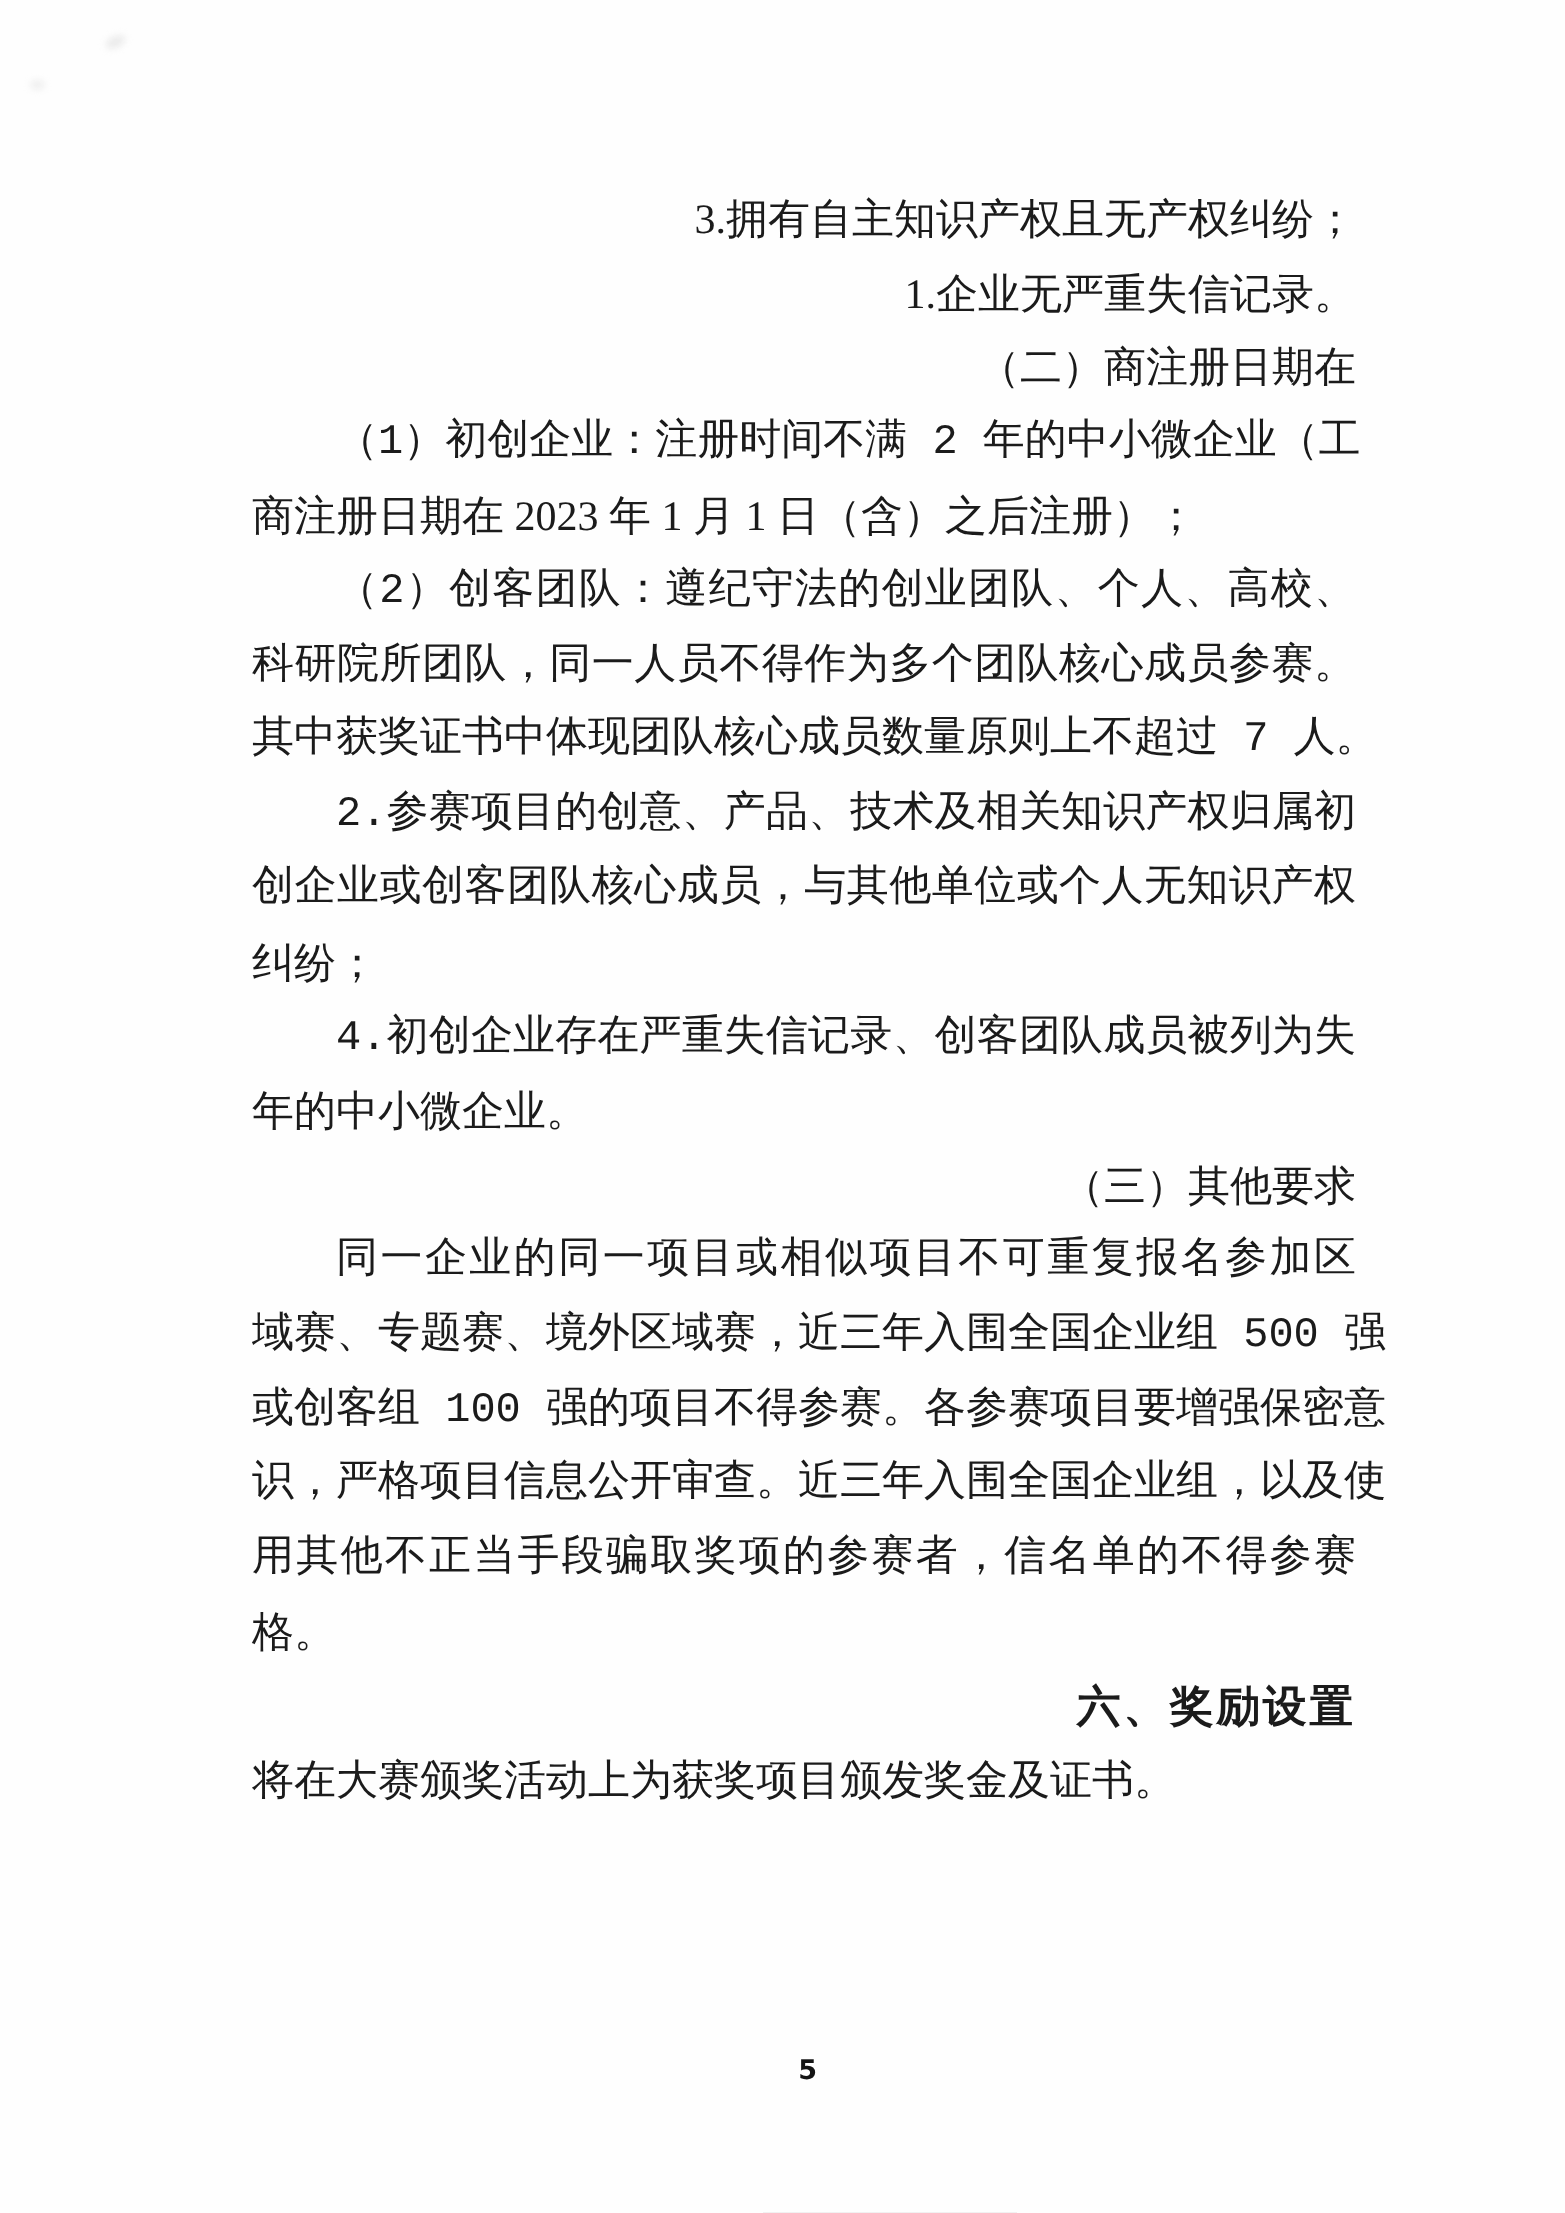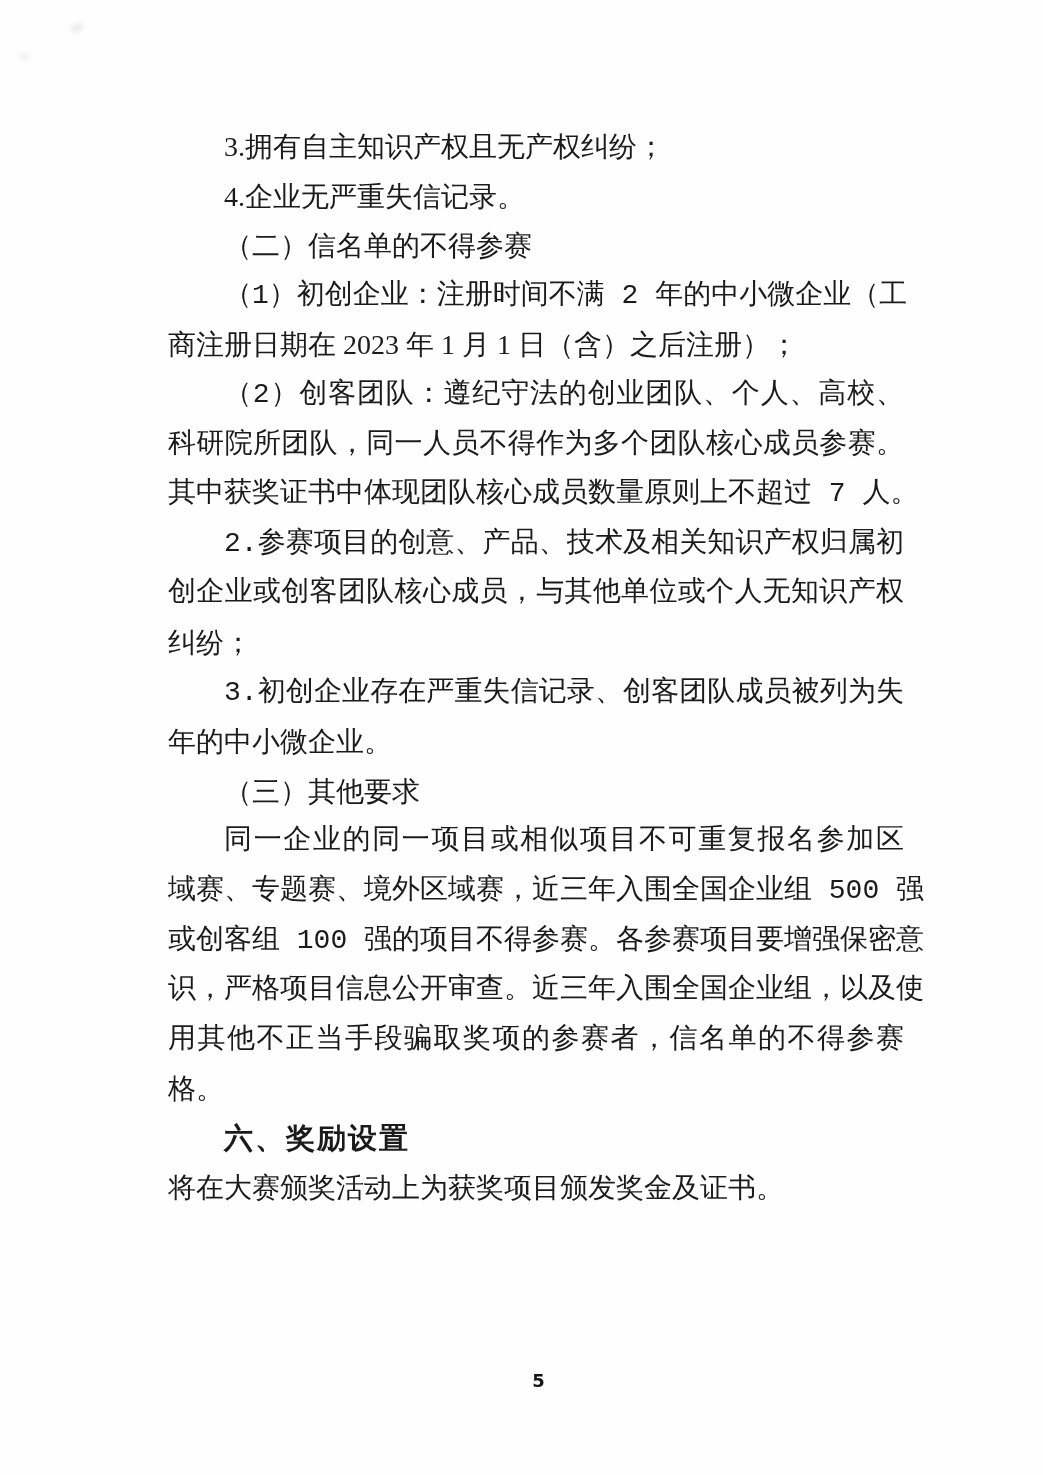--- a/index.html
+++ b/index.html
@@ -16,21 +16,21 @@
     left:168px; top:122px;
     width:736px;
   }
   .ln {
     font-family:"Liberation Serif","DejaVu Serif",serif;
     font-size:28px;
     line-height:49.6px;
     white-space:nowrap;
     color:#1b1b1b;
   }
-  .ind { text-indent:56px; }
+  .ind { text-indent:56px;text-align:right; }
   .jus { text-align:justify; text-align-last:justify;font-family:Liberation Mono, monospace; }
   .hei {
     font-family:Liberation Sans, sans-serif;
     font-weight:700;
     font-size:29px;
     letter-spacing:2px;
   }
   .pagenum {
     position:absolute;
     top:1372px; left:0;
@@ -55,31 +55,31 @@
 </style>
 </head>
 <body>
 
 <div class="page">
   <div class="speck s1"></div>
   <div class="speck s2"></div>
 
   <div class="doc-body">
     <div class="ln ind">3.拥有自主知识产权且无产权纠纷；</div>
-    <div class="ln ind">4.企业无严重失信记录。</div>
-    <div class="ln ind">（二）信名单的不得参赛</div>
+    <div class="ln ind">1.企业无严重失信记录。</div>
+    <div class="ln ind">（二）商注册日期在</div>
     <div class="ln ind jus">（1）初创企业：注册时间不满 2 年的中小微企业（工</div>
     <div class="ln">商注册日期在 2023 年 1 月 1 日（含）之后注册）；</div>
     <div class="ln ind jus">（2）创客团队：遵纪守法的创业团队、个人、高校、</div>
     <div class="ln jus">科研院所团队，同一人员不得作为多个团队核心成员参赛。</div>
     <div class="ln jus">其中获奖证书中体现团队核心成员数量原则上不超过 7 人。</div>
     <div class="ln ind jus">2.参赛项目的创意、产品、技术及相关知识产权归属初</div>
     <div class="ln jus">创企业或创客团队核心成员，与其他单位或个人无知识产权</div>
     <div class="ln">纠纷；</div>
-    <div class="ln ind jus">3.初创企业存在严重失信记录、创客团队成员被列为失</div>
+    <div class="ln ind jus">4.初创企业存在严重失信记录、创客团队成员被列为失</div>
     <div class="ln">年的中小微企业。</div>
     <div class="ln ind">（三）其他要求</div>
     <div class="ln ind jus">同一企业的同一项目或相似项目不可重复报名参加区</div>
     <div class="ln jus">域赛、专题赛、境外区域赛，近三年入围全国企业组 500 强</div>
     <div class="ln jus">或创客组 100 强的项目不得参赛。各参赛项目要增强保密意</div>
     <div class="ln jus">识，严格项目信息公开审查。近三年入围全国企业组，以及使</div>
     <div class="ln jus">用其他不正当手段骗取奖项的参赛者，信名单的不得参赛</div>
     <div class="ln">格。</div>
     <div class="ln ind hei">六、奖励设置</div>
     <div class="ln">将在大赛颁奖活动上为获奖项目颁发奖金及证书。</div>

